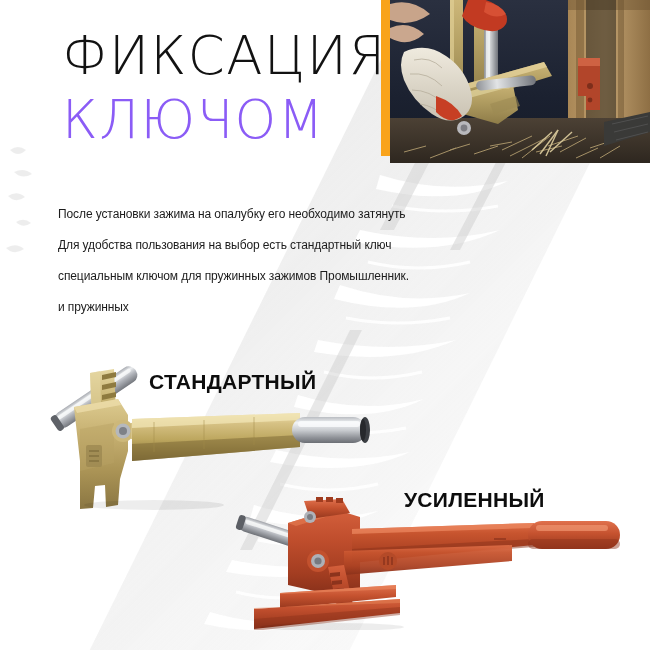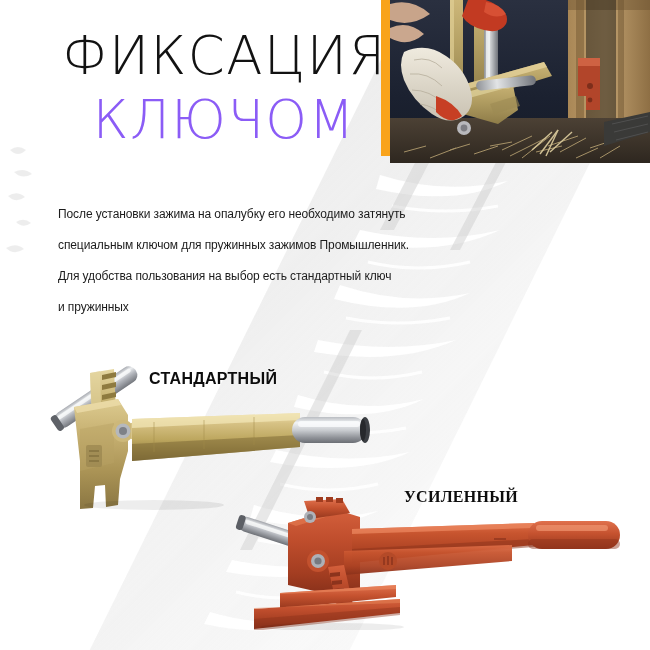--- a/index.html
+++ b/index.html
@@ -53,21 +53,20 @@
     background: #2c3038;
   }
   .photo-svg { display: block; width: 260px; height: 163px; }
 
   
   .title-wrap {
     position: absolute;
     left: 62px;
     top: 24px;
     z-index: 4;
-    text-align: center;
   }
   .title-line {
     font-family: "DejaVu Sans", sans-serif;
     font-weight: 300;
     font-size: 53px;
     line-height: 64px;
     letter-spacing: 1.5px;
     white-space: nowrap;
     margin: 0;
   }
@@ -88,27 +87,27 @@
     letter-spacing: -0.1px;
   }
   .body-copy p { margin: 0; white-space: nowrap; }
 
   
   .prod-label {
     position: absolute;
     z-index: 6;
     font-family: "Liberation Sans", sans-serif;
     font-weight: bold;
-    font-size: 16px;
+    font-size: 21px;
     letter-spacing: 0.3px;
     color: #0d0d0d;
     white-space: nowrap;
   }
   .label-standard { left: 149px; top: 370px; }
-  .label-heavy    { left: 404px; top: 488px; font-family: Liberation Serif, serif; }
+  .label-heavy    { left: 404px; top: 488px; }
 
   
   .prod-img { position: absolute; z-index: 5; }
   .prod-standard { left: 34px; top: 345px; width: 350px; height: 170px; }
   .prod-heavy    { left: 232px; top: 495px; width: 400px; height: 135px; }
   .prod-img svg { display: block; width: 100%; height: 100%; }
 </style>
 </head>
 <body>
 
@@ -285,22 +284,22 @@
     </div>
   </div>
 
   <div class="title-wrap">
     <div class="title-line dark">ФИКСАЦИЯ</div>
     <div class="title-line accent">КЛЮЧОМ</div>
   </div>
 
   <div class="body-copy">
     <p>После установки зажима на опалубку его необходимо затянуть</p>
+    <p>Для удобства пользования на выбор есть стандартный ключ</p>
     <p>специальным ключом для пружинных зажимов Промышленник.</p>
-    <p>Для удобства пользования на выбор есть стандартный ключ</p>
     <p>и пружинных</p>
   </div>
 
   <div class="prod-img prod-standard">
     <svg viewBox="0 0 350 170" preserveAspectRatio="xMidYMid meet" role="img" aria-hidden="true">
       <defs>
         <linearGradient id="zn1" x1="0" y1="0" x2="0" y2="1">
           <stop offset="0%" stop-color="#ddcb90"></stop>
           <stop offset="30%" stop-color="#c8b273"></stop>
           <stop offset="65%" stop-color="#ab9456"></stop>

